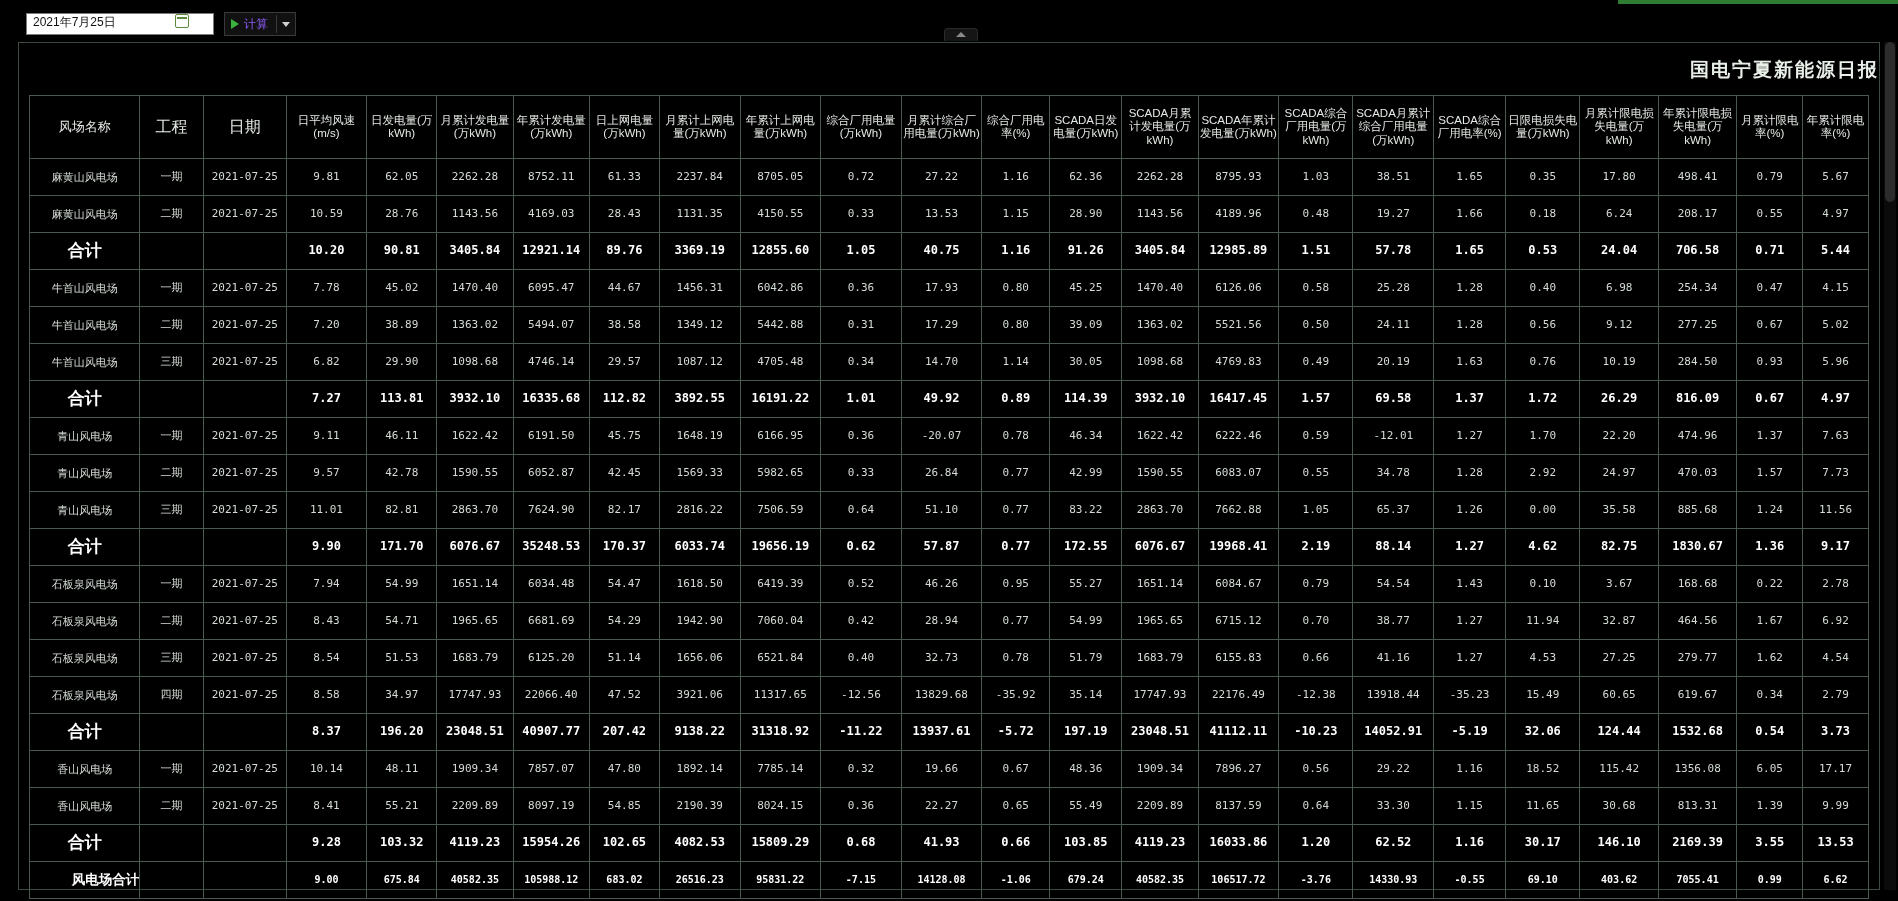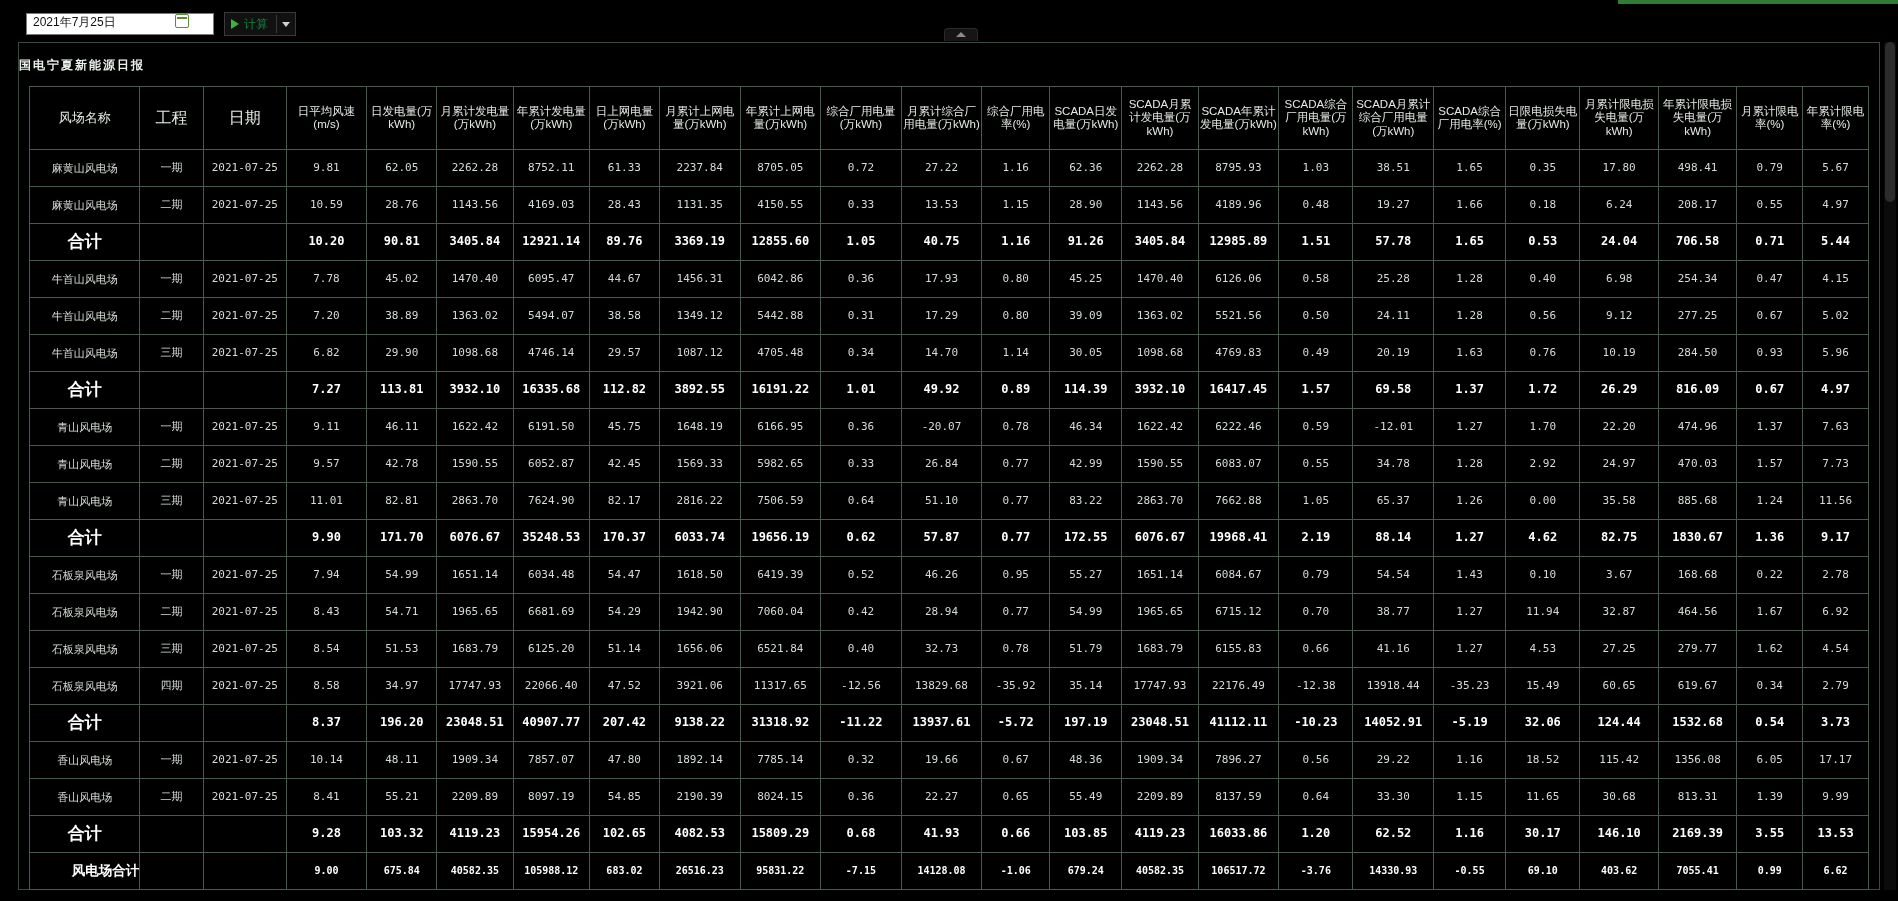--- a/index.html
+++ b/index.html
@@ -79,21 +79,21 @@
     height: 22px;
     background: #111;
     border: 1px solid #3a3a3a;
   }
   .calc-btn {
     display: flex;
     align-items: center;
     gap: 5px;
     padding: 0 8px 0 6px;
     height: 20px;
-    color: #15803d;
+    color: #8b5cf6;
     font-size: 12px;
     cursor: pointer;
   }
   .play-icon {
     width: 0; height: 0;
     border-left: 8px solid #3cb33c;
     border-top: 5px solid transparent;
     border-bottom: 5px solid transparent;
   }
   .calc-divider {
@@ -137,22 +137,22 @@
     position: absolute;
     top: 42px; left: 18px;
     width: 1862px;
     height: 848px;
     background: #000000;
     border: 1px solid #3a4a3f;
     box-sizing: border-box;
   }
   .report-title {
     width: 100%;
-    text-align: left;
-    font-size: 12px;
+    text-align: right;
+    font-size: 19px;
     font-weight: bold;
     color: #e9efe9;
     padding: 14px 0 12px 0;
     letter-spacing: 2px;
     box-sizing: border-box;
   }
   table.report {
     border-collapse: collapse;
     width: 1840px;
     margin: 0 10px;

